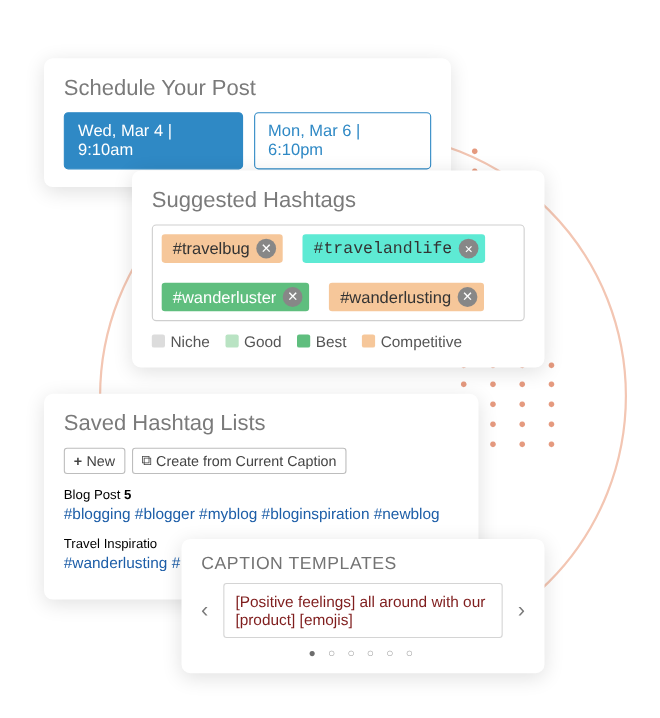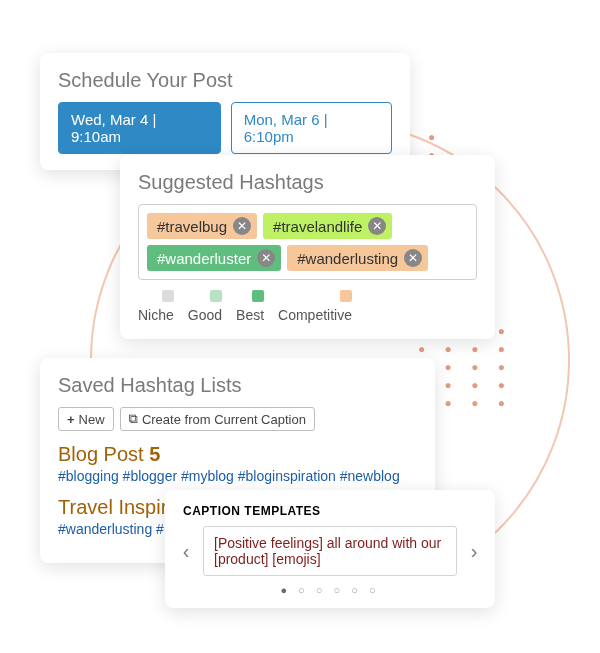--- a/index.html
+++ b/index.html
@@ -68,21 +68,21 @@
   }
 
   
   .suggested { left: 120px; top: 155px; width: 375px; }
   .tag-well {
     border: 1px solid #cfcfcf;
     border-radius: 4px;
     padding: 8px;
     display: flex;
     flex-wrap: wrap;
-    gap: 6px;
+    gap: 18px;
     margin-bottom: 10px;
   }
   .tag {
     display: inline-flex;
     align-items: center;
     gap: 6px;
     padding: 4px 6px 4px 10px;
     border-radius: 3px;
     font-size: 15px;
     color: #333;
@@ -92,25 +92,25 @@
     border-radius: 50%;
     background: #878787;
     color: #fff;
     font-size: 12px;
     display: flex;
     align-items: center;
     justify-content: center;
     cursor: pointer;
   }
   .c-competitive { background: #f6c79a; }
-  .c-good { background: #bef264; }
+  .c-good { background: #5eead4; font-family: Liberation Mono, monospace; }
   .c-best { background: #5fbe7e; color: #fff; }
 
   .legend { display: flex; gap: 14px; font-size: 14px; color: #555; }
-  .legend-item { display: flex; align-items: flex-end; gap: 5px; flex-direction: column; }
+  .legend-item { display: flex; align-items: center; gap: 5px; }
   .sw { width: 12px; height: 12px; border-radius: 2px; display: inline-block; }
   .sw.niche { background: #dcdcdc; }
   .sw.good { background: #b9e3c3; }
   .sw.best { background: #5fbe7e; }
   .sw.comp { background: #f6c79a; }
 
   
   .saved { left: 40px; top: 358px; width: 395px; padding-bottom: 14px; }
   .btn-row { display: flex; gap: 6px; margin-bottom: 12px; }
   .mini-btn {
@@ -119,32 +119,31 @@
     color: #444;
     font-size: 13px;
     padding: 3px 8px;
     border-radius: 3px;
     cursor: pointer;
     display: inline-flex;
     align-items: center;
     gap: 4px;
   }
   .list-block { margin-bottom: 12px; }
-  .list-title { font-size: 20px; color: #a16207; margin-bottom: 2px; }
+  .list-title { font-size: 12px; color: #000000; margin-bottom: 2px; }
   .list-title strong { font-weight: 700; }
   .list-tags { font-size: 14px; color: #1d5ea8; white-space: nowrap; overflow: hidden; }
 
   
   .captions { left: 165px; top: 490px; width: 330px; z-index: 3; padding: 14px 6px 12px 6px; }
   .cap-header {
-    color: #000000;
-    font-size: 12px;
+    color: #737373;
+    font-size: 16px;
     letter-spacing: 0.5px;
     margin: 0 12px 8px 12px;
-    font-weight: bold;
   }
   .cap-row { display: flex; align-items: center; gap: 4px; padding: 0 2px; }
   .chev {
     width: 26px; height: 40px;
     display: flex; align-items: center; justify-content: center;
     color: #7a7a7a; font-size: 20px; cursor: pointer;
   }
   .cap-box {
     flex: 1;
     border: 1px solid #d4d4d4;

